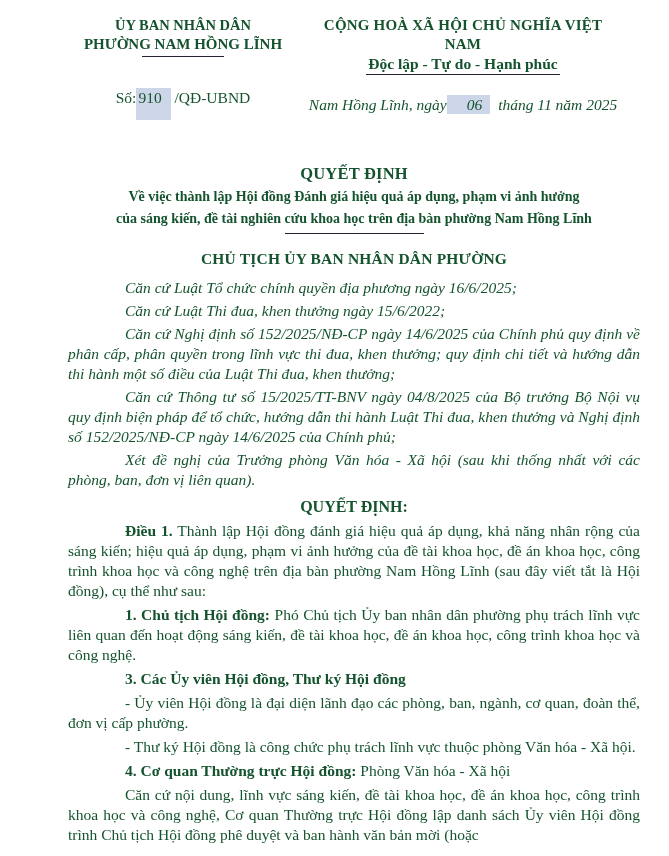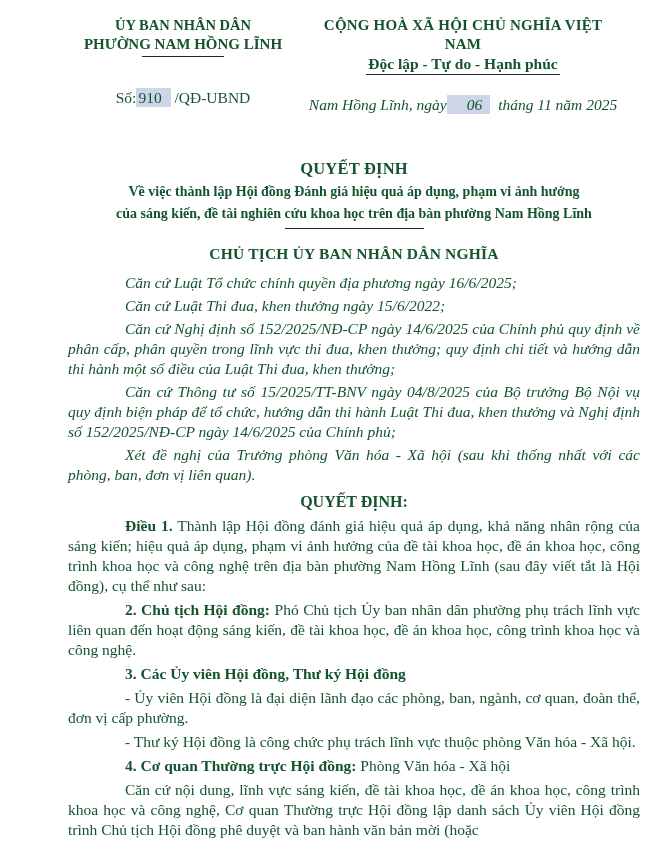--- a/index.html
+++ b/index.html
@@ -23,21 +23,21 @@
   .issuer-l2 { font-weight: bold; font-size: 15px; line-height: 19px; }
   .issuer-rule { width: 82px; border-top: 1.5px solid #232336; margin: 2px auto 0; }
   .nat-l1 { font-weight: bold; font-size: 15px; line-height: 19px; letter-spacing: 0.2px; }
   .nat-l2 { display: inline-block; font-weight: bold; font-size: 15.5px; line-height: 19px;
             border-bottom: 1.5px solid #232336; padding: 0 2px 1px; }
   .num-row { display: flex; margin-top: 12px; }
   .num-cell  { width: 230px; text-align: center; font-size: 15.5px; line-height: 21px; }
   .date-cell { width: 318px; margin-left: 6px; text-align: center;
                font-style: italic; font-size: 15.5px; line-height: 21px; }
   .field { display: inline-block; line-height: 17px; }
-  .field-num  { padding: 1px 9px 1px 2px; }
+  .field-num  { padding: 1px 9px 14px 2px; }
   .field-day  { padding: 1px 8px 1px 20px; margin-right: 8px; margin-top: 8px; }
   
   .title-block { text-align: center; margin-top: 43px; }
   .doc-title { font-weight: bold; font-size: 16.5px; line-height: 21px; letter-spacing: 0.2px; }
   .doc-subject { font-weight: bold; font-size: 14px; line-height: 21.5px; margin-top: 2px; text-align: center; }
   .subject-rule { width: 139px; border-top: 1.5px solid #232336; margin: 4px auto 0; }
   .authority { text-align: center; font-weight: bold; font-size: 15.5px;
                line-height: 21px; margin-top: 14px; letter-spacing: 0.2px; }
   
   .preamble { margin-top: 9px; }
@@ -79,36 +79,36 @@
 
   <div class="title-block">
     <div class="doc-title">QUYẾT ĐỊNH</div>
     <div class="doc-subject">
       <div>Về việc thành lập Hội đồng Đánh giá hiệu quả áp dụng, phạm vi ảnh hưởng</div>
       <div>của sáng kiến, đề tài nghiên cứu khoa học trên địa bàn phường Nam Hồng Lĩnh</div>
     </div>
     <div class="subject-rule"></div>
   </div>
 
-  <div class="authority">CHỦ TỊCH ỦY BAN NHÂN DÂN NGHĨA</div>
+  <div class="authority">CHỦ TỊCH ỦY BAN NHÂN DÂN PHƯỜNG</div>
 
   <div class="preamble">
     <p>Căn cứ Luật Tổ chức chính quyền địa phương ngày 16/6/2025;</p>
     <p>Căn cứ Luật Thi đua, khen thưởng ngày 15/6/2022;</p>
     <p>Căn cứ Nghị định số 152/2025/NĐ-CP ngày 14/6/2025 của Chính phủ quy định về phân cấp, phân quyền trong lĩnh vực thi đua, khen thưởng; quy định chi tiết và hướng dẫn thi hành một số điều của Luật Thi đua, khen thưởng;</p>
     <p>Căn cứ Thông tư số 15/2025/TT-BNV ngày 04/8/2025 của Bộ trưởng Bộ Nội vụ quy định biện pháp để tổ chức, hướng dẫn thi hành Luật Thi đua, khen thưởng và Nghị định số 152/2025/NĐ-CP ngày 14/6/2025 của Chính phủ;</p>
     <p>Xét đề nghị của Trưởng phòng Văn hóa - Xã hội (sau khi thống nhất với các phòng, ban, đơn vị liên quan).</p>
   </div>
 
   <div class="decision-heading">QUYẾT ĐỊNH:</div>
 
   <div class="body-text">
     <p><b>Điều 1.</b> <span>Thành lập Hội đồng đánh giá hiệu quả áp dụng, khả năng nhân rộng của sáng kiến; hiệu quả áp dụng, phạm vi ảnh hưởng của đề tài khoa học, đề án khoa học, công trình khoa học và công nghệ trên địa bàn phường Nam Hồng Lĩnh (sau đây viết tắt là Hội đồng), cụ thể như sau:</span></p>
 
-    <p><b>2. Chủ tịch Hội đồng:</b> <span>Phó Chủ tịch Ủy ban nhân dân phường phụ trách lĩnh vực liên quan đến hoạt động sáng kiến, đề tài khoa học, đề án khoa học, công trình khoa học và công nghệ.</span></p>
+    <p><b>1. Chủ tịch Hội đồng:</b> <span>Phó Chủ tịch Ủy ban nhân dân phường phụ trách lĩnh vực liên quan đến hoạt động sáng kiến, đề tài khoa học, đề án khoa học, công trình khoa học và công nghệ.</span></p>
 
 
     <p><b>3. Các Ủy viên Hội đồng, Thư ký Hội đồng</b></p>
 
     <p>- Ủy viên Hội đồng là đại diện lãnh đạo các phòng, ban, ngành, cơ quan, đoàn thể, đơn vị cấp phường.</p>
     <p>- Thư ký Hội đồng là công chức phụ trách lĩnh vực thuộc phòng Văn hóa - Xã hội.</p>
 
     <p><b>4. Cơ quan Thường trực Hội đồng:</b> <span>Phòng Văn hóa - Xã hội</span></p>
 
     <p>Căn cứ nội dung, lĩnh vực sáng kiến, đề tài khoa học, đề án khoa học, công trình khoa học và công nghệ, Cơ quan Thường trực Hội đồng lập danh sách Ủy viên Hội đồng trình Chủ tịch Hội đồng phê duyệt và ban hành văn bản mời (hoặc</p>

